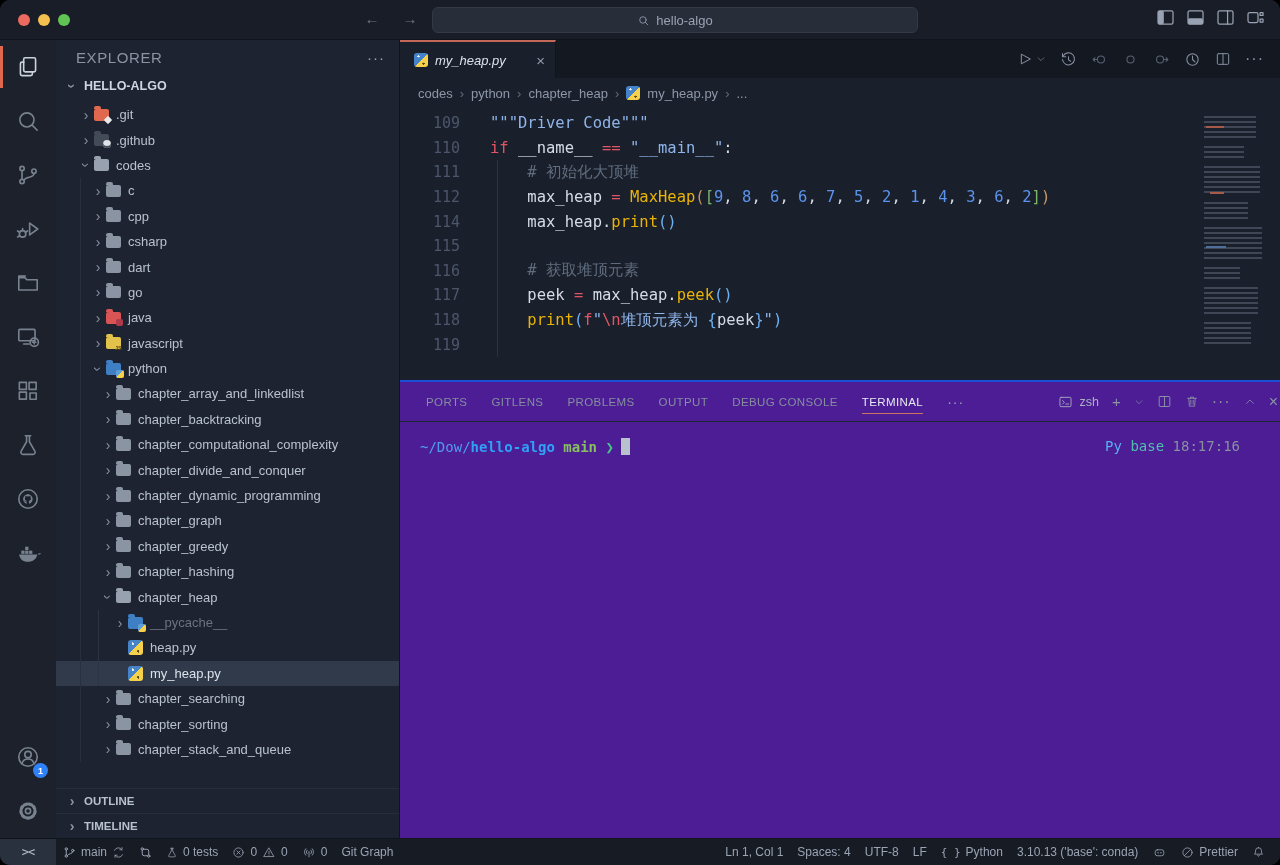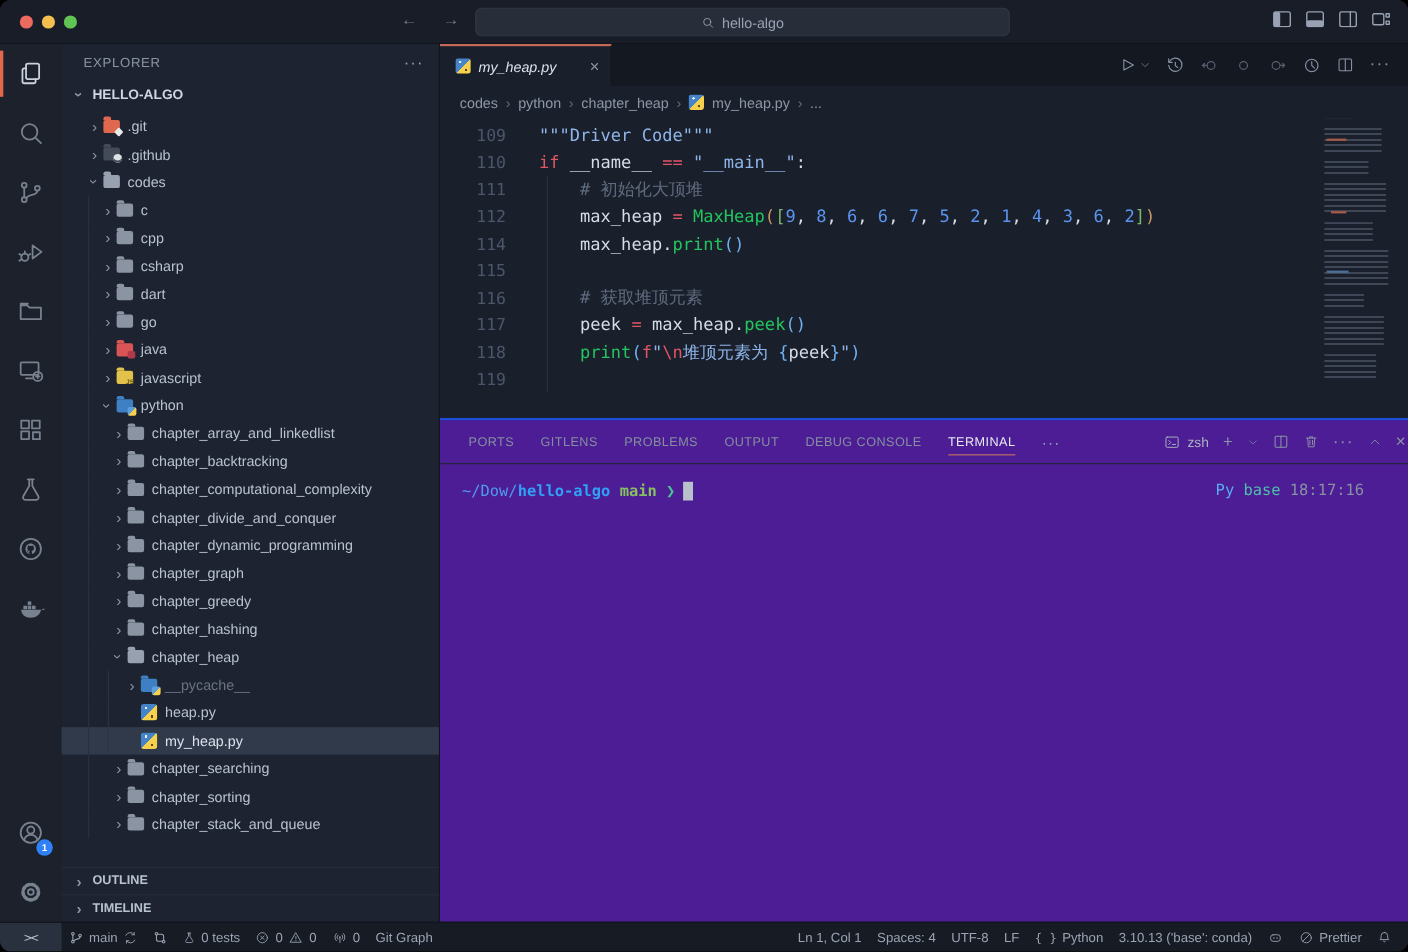--- a/index.html
+++ b/index.html
@@ -27,21 +27,21 @@
   .act{height:54px;display:flex;align-items:center;justify-content:center;color:#78828f;position:relative;cursor:pointer;}
   .act[data-active="true"]{color:#c9d2de;}
   .act[data-active="true"]::before{content:"";position:absolute;left:0;top:6px;bottom:6px;width:2.5px;background:#e0684d;}
   .act .badge{position:absolute;right:8px;bottom:6px;min-width:15px;height:15px;border-radius:8px;background:#2f81f7;color:#fff;
               font-size:9px;font-weight:bold;display:flex;align-items:center;justify-content:center;padding:0 3px;}
   .act-spacer{flex:1;}
 
   
   .sidebar{width:344px;background:#1d2330;flex:none;display:flex;flex-direction:column;border-right:1px solid #10141c;}
   .sb-head{height:34px;display:flex;align-items:center;justify-content:space-between;padding:0 14px 0 20px;flex:none;}
-  .sb-title{font-size:12px;letter-spacing:.6px;color:#8b94a4;}
+  .sb-title{font-size:15px;letter-spacing:.6px;color:#8b94a4;}
   .sb-dots{color:#9aa3b2;font-size:15px;letter-spacing:1px;cursor:pointer;}
   .proj-row{height:24px;display:flex;align-items:center;gap:4px;padding-left:8px;font-weight:bold;font-size:12.5px;color:#ced6e1;flex:none;cursor:pointer;}
   .chev{width:16px;flex:none;color:#8b94a5;font-size:14px;display:inline-flex;justify-content:center;transform-origin:center;transition:none;}
   .chev.down{transform:rotate(90deg);}
   .tree{margin-top:4px;flex:none;}
   .row{height:25.4px;display:flex;align-items:center;font-size:13px;color:#b9c2cf;cursor:pointer;white-space:nowrap;}
   .row .lbl{margin-left:7px;}
   .row[data-level="1"]{padding-left:22px;}
   .row[data-level="2"]{padding-left:34px;background:linear-gradient(#273041,#273041) 24px 0/1px 100% no-repeat;}
   .row[data-level="3"]{padding-left:44px;background:linear-gradient(#273041,#273041) 24px 0/1px 100% no-repeat;}
@@ -93,21 +93,21 @@
 
   .codearea{height:272px;position:relative;flex:none;background:#1a202b;overflow:hidden;}
   .codelines{position:absolute;top:3px;left:0;right:90px;}
   .cl{height:24.6px;display:flex;align-items:center;font-family:"DejaVu Sans Mono",monospace;font-size:15.5px;white-space:pre;}
   .ln{width:60px;text-align:right;color:#4c566b;flex:none;font-size:15px;}
   .ct{padding-left:30px;}
   .indent-guide{position:absolute;left:97px;top:52px;height:197px;width:1px;background:#2a3342;}
   [data-c="pl"]{color:#d6dce6;}
   [data-c="kw"]{color:#e05566;}
   [data-c="str"]{color:#8fb4ea;}
-  [data-c="fn"]{color:#22c55e;}
+  [data-c="fn"]{color:#eab308;}
   [data-c="num"]{color:#5b93ee;}
   [data-c="cm"]{color:#5f6b7e;}
   [data-c="gold"]{color:#c99764;}
   [data-c="grn"]{color:#7cb66b;}
   [data-c="par"]{color:#6fb0f0;}
 
   .minimap{position:absolute;top:-12px;right:10px;width:66px;height:238px;}
   .mseg{background:repeating-linear-gradient(180deg,#3f4757 0 2px,transparent 2px 5px);margin-bottom:6px;}
   .maccent{position:absolute;height:2px;}
 

